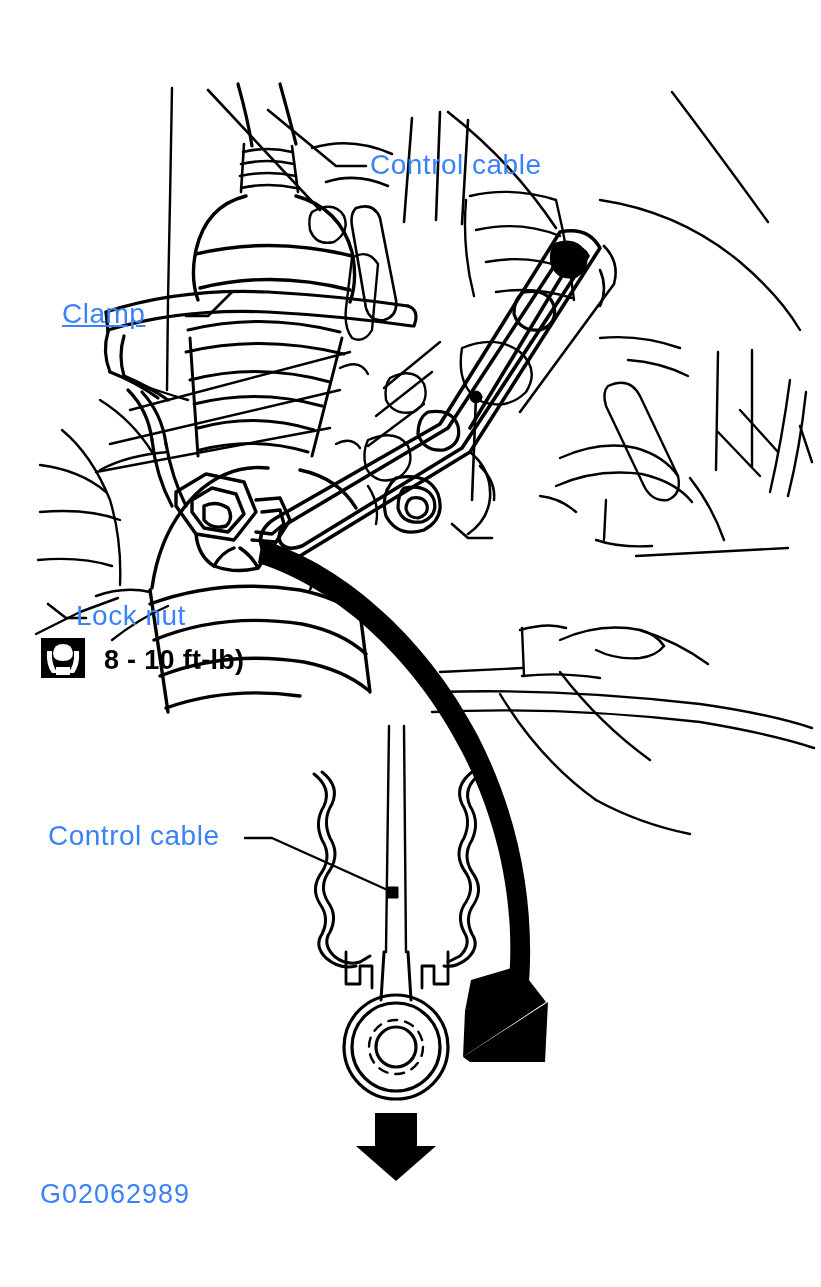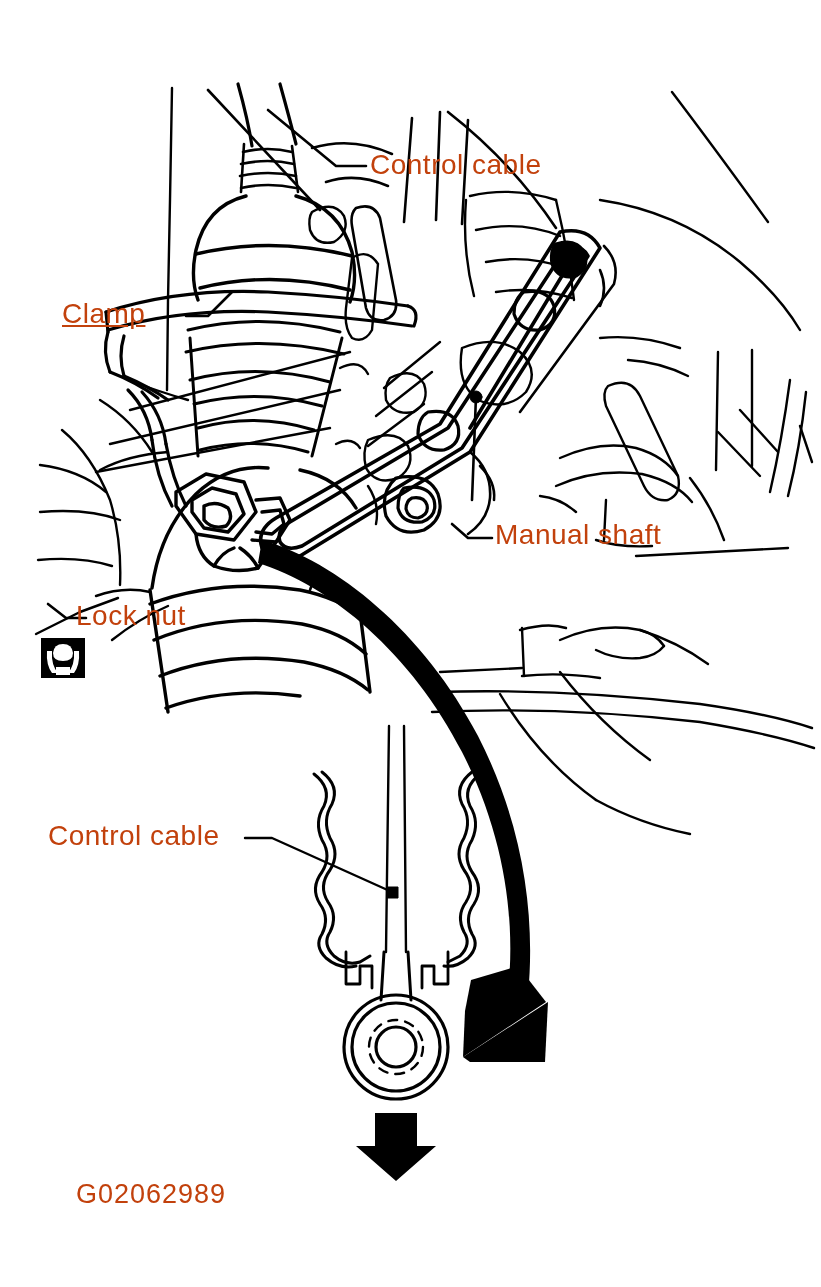--- a/index.html
+++ b/index.html
@@ -24,41 +24,41 @@
   svg.artwork {
     position: absolute;
     left: 0;
     top: 0;
     width: 821px;
     height: 1287px;
     display: block;
   }
   .lbl {
     position: absolute;
-    color: #c2410c;
+    color: #3b82f6;
     white-space: pre;
     font-family: "Liberation Sans", sans-serif;
     line-height: 1;
   }
   .lbl-thin {
     font-size: 28px;
     font-weight: 400;
     letter-spacing: 0.5px;
   }
   .lbl-bold {
     font-size: 27px;
     font-weight: bold;
     letter-spacing: 0.3px;
   }
   #label-control-cable-top { left: 370px; top: 151px; }
   #label-clamp            { left: 62px;  top: 300px; text-decoration: underline; }
   #label-manual-shaft     { left: 495px; top: 521px; }
   #label-lock-nut         { left: 76px;  top: 602px; }
   #label-control-cable-bottom { left: 48px; top: 822px; }
-  #label-figure-id        { left: 40px;  top: 1181px; font-size: 27px; letter-spacing: 1px; margin-left: 36px; }
+  #label-figure-id        { left: 40px;  top: 1181px; font-size: 27px; letter-spacing: 1px; }
 
   #torque-block { position: absolute; left: 104px; top: 645px; }
   #torque-block .trow { display: block; height: 40px; }
   #torque-icon {
     position: absolute;
     left: 40px;
     top: 637px;
     width: 46px;
     height: 42px;
   }
@@ -315,32 +315,32 @@
         <path d="M375 1113 L417 1113 L417 1146 L436 1146 L396 1181 L356 1146 L375 1146 Z"></path>
       </g>
 
     </g>
   </svg>
 
   <div class="lbl lbl-thin" id="label-control-cable-top">Control cable</div>
 
   <div class="lbl lbl-thin" id="label-clamp">Clamp</div>
 
-  <div class="lbl lbl-thin" id="label-manual-shaft">Manual shaft</div>
 
   <div class="lbl lbl-thin" id="label-lock-nut">Lock nut</div>
 
   <div class="lbl lbl-thin" id="label-control-cable-bottom">Control cable</div>
 
   <svg id="torque-icon" viewBox="0 0 46 42">
     <rect x="1" y="1" width="44" height="40" fill="#000"></rect>
     <path d="M23 7 Q32 7 33 16 Q33 24 23 24 Q13 24 13 16 Q14 7 23 7 Z" fill="#fff"></path>
     <path d="M7 14 Q6 28 12 36 L18 36 Q11 28 12 14 Z" fill="#fff"></path>
     <path d="M39 14 Q40 28 34 36 L28 36 Q35 28 34 14 Z" fill="#fff"></path>
     <rect x="16" y="30" width="14" height="8" fill="#fff"></rect>
   </svg>
 
   <div id="torque-block">
+    <span class="lbl-bold trow">8 - 10 ft-lb)</span>
   </div>
 
   <div class="lbl" id="label-figure-id">G02062989</div>
 
 </div>
 
 </body></html>

